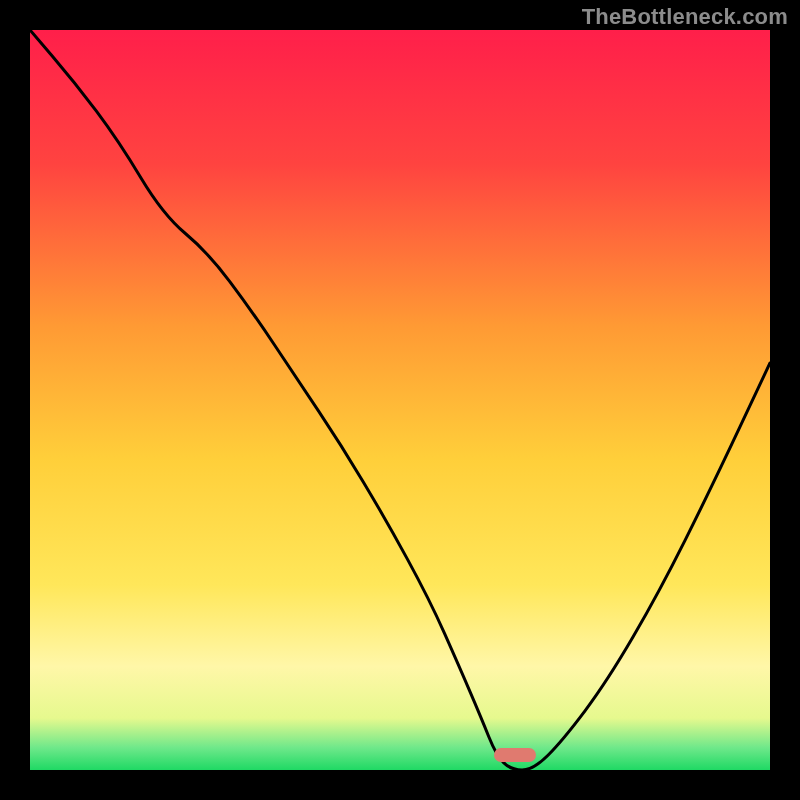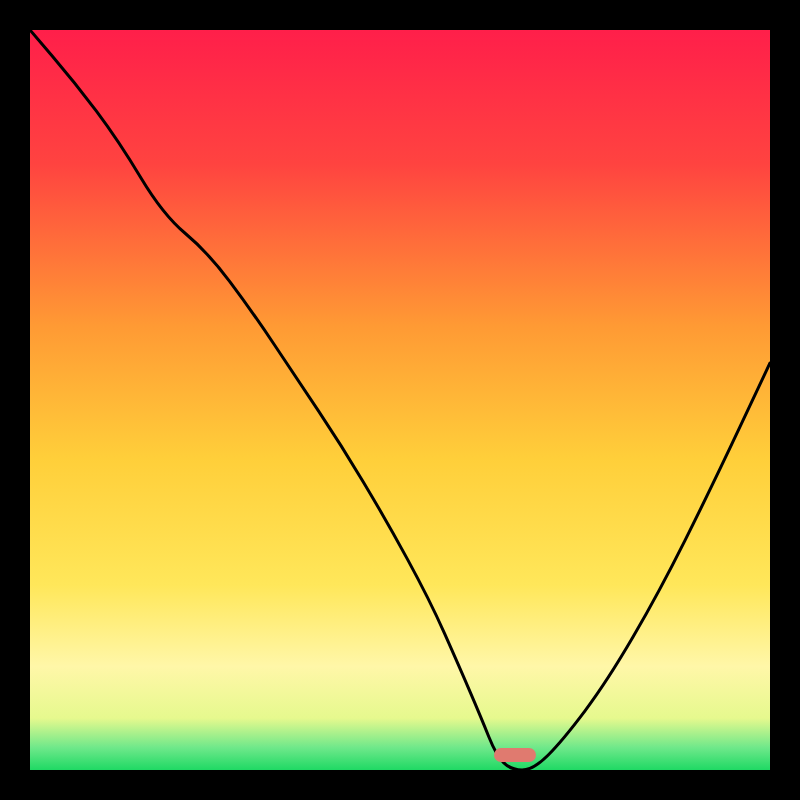--- a/index.html
+++ b/index.html
@@ -56,20 +56,21 @@
     position: absolute;
     background: #e07a6f;
     border-radius: 8px;
   }
 </style>
 </head>
 <body>
 
 <div class="frame">
 
+  <div class="watermark">TheBottleneck.com</div>
 
   <div class="plot" id="plot">
     <div class="gradient" id="grad" style="background: linear-gradient(rgb(255, 31, 74) 0%, rgb(255, 67, 64) 18%, rgb(255, 154, 52) 40%, rgb(255, 207, 58) 58%, rgb(255, 231, 90) 75%, rgb(255, 247, 168) 86%, rgb(230, 249, 142) 93%, rgb(110, 232, 138) 97%, rgb(31, 217, 100) 100%);"></div>
 
     <svg class="curve" id="curve-svg" viewBox="0 0 740 740" preserveAspectRatio="none">
       <path id="curve-path" d="M 0.0 0.0 Q 0.0 0.0 22.2 25.9 Q 44.4 51.8 66.6 81.4 Q 88.8 111.0 111.0 148.0 Q 133.2 185.0 155.4 203.5 Q 177.6 222.0 199.8 251.6 Q 222.0 281.2 244.2 314.5 Q 266.4 347.8 288.6 381.1 Q 310.8 414.4 333.0 451.4 Q 355.2 488.4 377.4 529.1 Q 399.6 569.8 414.4 603.1 Q 429.2 636.4 440.3 662.3 Q 451.4 688.2 458.8 706.7 Q 466.2 725.2 473.6 732.6 Q 481.0 740.0 492.1 740.0 Q 503.2 740.0 518.0 725.2 Q 532.8 710.4 555.0 680.8 Q 577.2 651.2 603.1 606.8 Q 629.0 562.4 654.9 510.6 Q 680.8 458.8 710.4 395.9 T 740.0 333.0" fill="none" stroke-width="3" stroke-linecap="round" stroke-linejoin="round" stroke="#000000"></path>
     </svg>
 
     <div class="marker" id="marker" style="width: 42px; height: 14px; left: 463.7px; top: 718.2px; background: rgb(224, 122, 111);"></div>
   </div>

